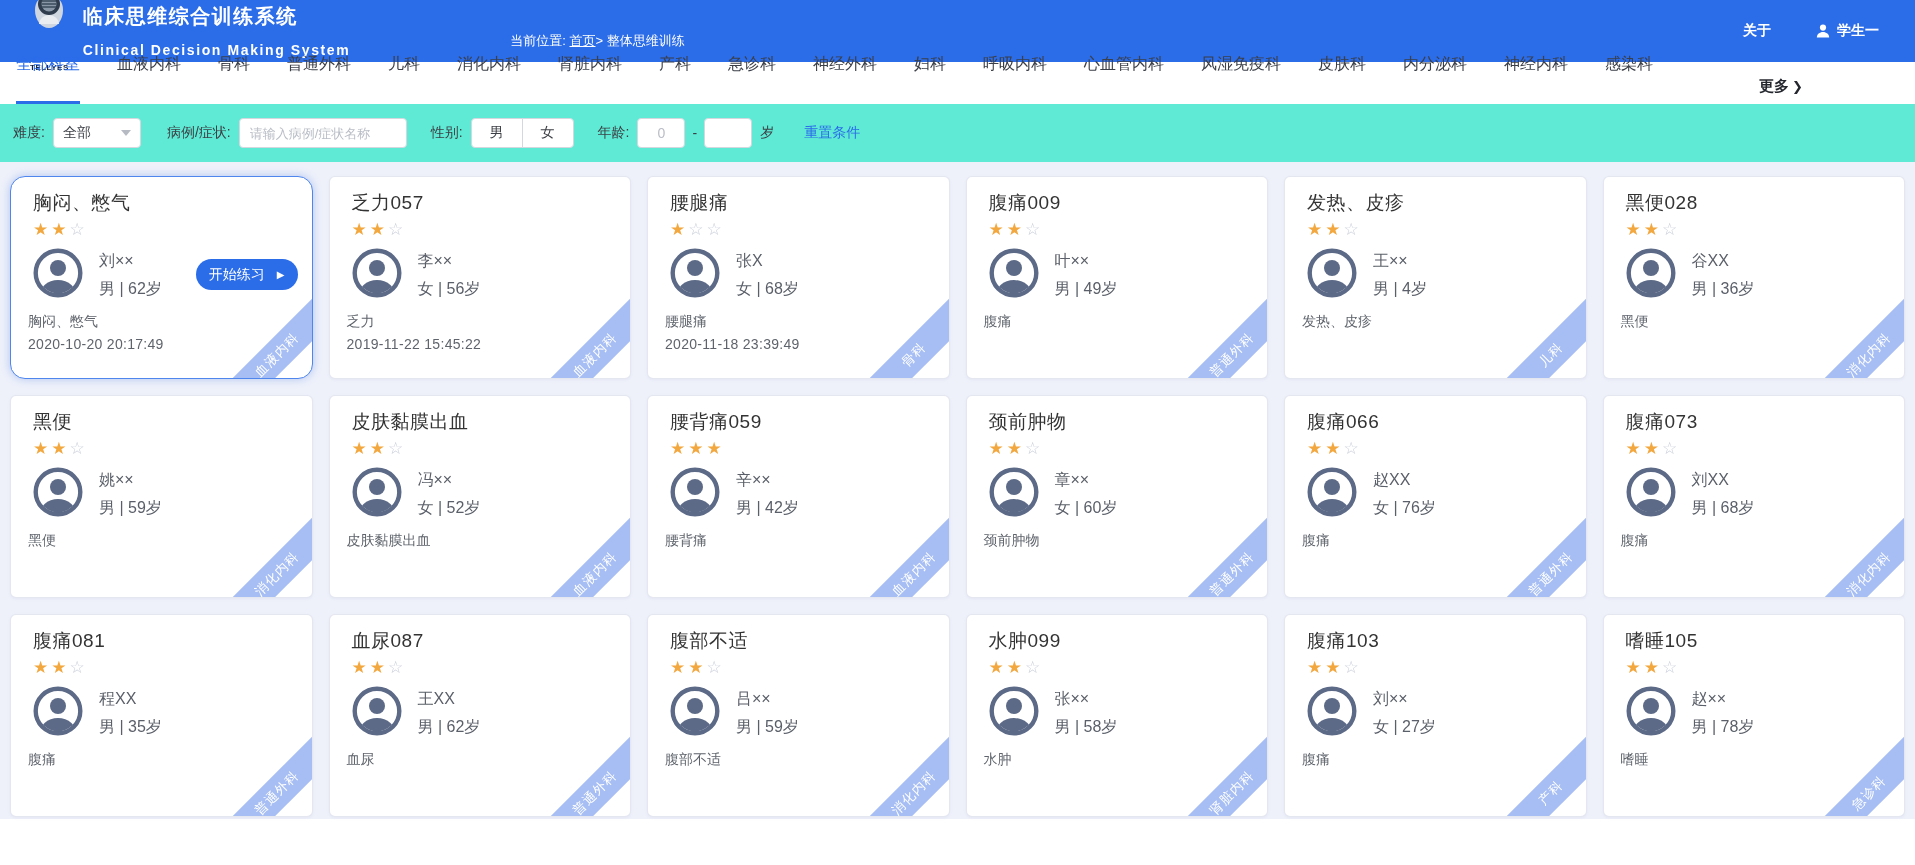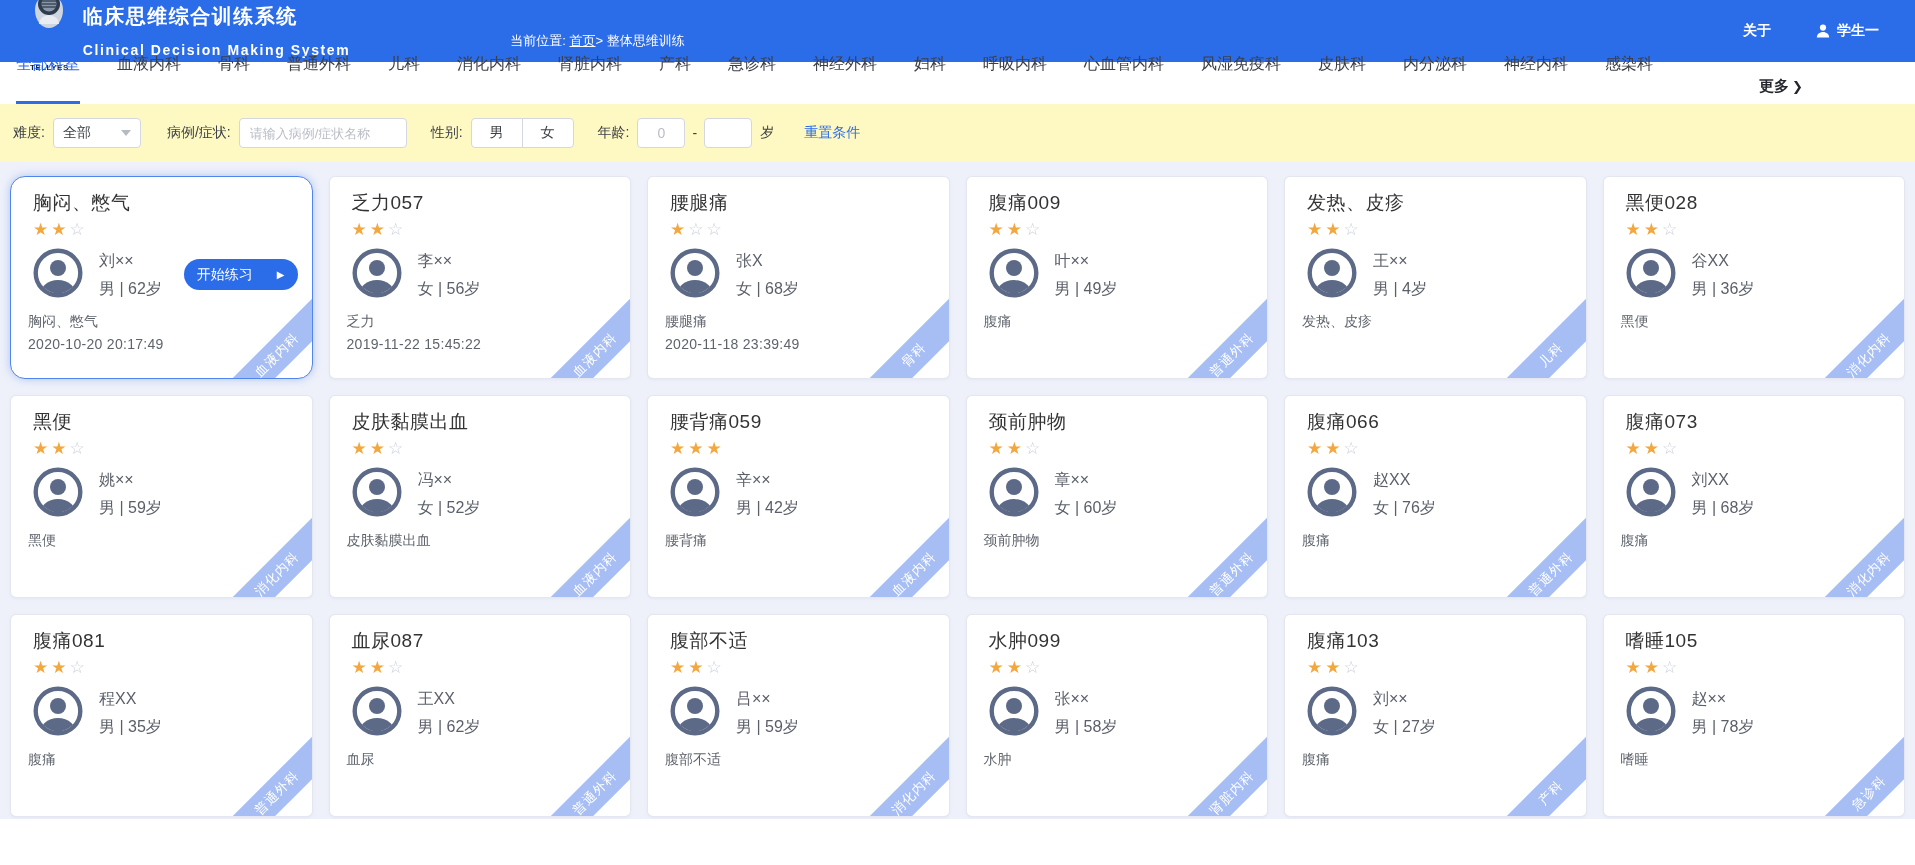--- a/index.html
+++ b/index.html
@@ -35,21 +35,21 @@
   .nav-row1{display:flex;align-items:flex-end;height:42px;padding:0 16px;position:relative;}
   .dept-tab{font-size:16px;color:#3b3f47;margin-right:37px;height:60px;line-height:39px;
     cursor:pointer;white-space:nowrap;border-bottom:3px solid transparent;}
   .dept-tab.active{color:var(--accent);border-bottom-color:var(--accent);}
   .more-tab{position:absolute;right:112px;bottom:8px;font-size:15px;font-weight:bold;color:#24272e;
     display:flex;align-items:center;gap:3px;cursor:pointer;}
   .more-arrow{font-size:13px;}
   .nav-row2{height:46px;display:flex;align-items:center;padding:0 16px;}
   .nav-row2 .dept-tab{height:46px;line-height:46px;border-bottom:none;}
   
-  .filters{display:flex;align-items:center;height:58px;padding-left:13px;background:#fef9c3;
+  .filters{display:flex;align-items:center;height:58px;padding-left:13px;background:#5eead4;
     font-size:14px;color:#3c3f45;}
   .f-label{white-space:nowrap;}
   .select-box{width:88px;height:30px;border:1px solid #d4d7de;border-radius:4px;display:flex;
     align-items:center;justify-content:space-between;padding:0 9px;margin-left:8px;cursor:pointer;background:#fff;}
   .caret-down{width:0;height:0;border-left:5px solid transparent;border-right:5px solid transparent;
     border-top:6px solid #b6bac2;}
   .text-input{width:168px;height:30px;border:1px solid #d4d7de;border-radius:4px;padding:0 10px;
     font-size:13px;margin-left:8px;color:#3c3f45;outline:none;font-family:inherit;}
   .text-input::placeholder{color:#b9bdc6;}
   .ml26{margin-left:26px;} .ml24{margin-left:24px;}
@@ -73,21 +73,21 @@
   .case-title{margin:14px 0 0 22px;font-size:19px;color:#333;font-weight:500;letter-spacing:.5px;line-height:24px;}
   .stars{margin:5px 0 0 22px;font-size:17px;letter-spacing:3px;line-height:20px;}
   .star-filled{color:var(--star);}
   .star-empty{color:var(--star-empty);}
   .patient-row{display:flex;align-items:center;margin:8px 0 0 22px;}
   .avatar{width:50px;height:50px;flex:0 0 50px;}
   .patient-meta{margin-left:16px;font-size:16px;color:#5a5f69;}
   .patient-name{margin-bottom:7px;}
   .start-btn{position:absolute;top:82px;right:14px;background:var(--accent);color:#fff;border:none;
     border-radius:16px;height:31px;padding:0 13px;font-size:14px;display:flex;align-items:center;
-    gap:24px;cursor:pointer;font-family:inherit;}
+    gap:12px;cursor:pointer;font-family:inherit;}
   .play-icon{font-size:10px;line-height:10px;}
   .case-symptom{position:absolute;left:17px;top:136px;font-size:14px;color:#5f646c;}
   .case-date{position:absolute;left:17px;top:159px;font-size:14px;color:#5f646c;letter-spacing:.3px;}
   .ribbon{position:absolute;width:170px;height:30px;right:-50px;bottom:8px;transform:rotate(-45deg);
     background:var(--ribbon);color:#fff;font-size:13px;text-align:center;line-height:30px;letter-spacing:1px;}
 </style>
 </head>
 <body>
 
 <svg width="0" height="0" style="position:absolute" aria-hidden="true">

